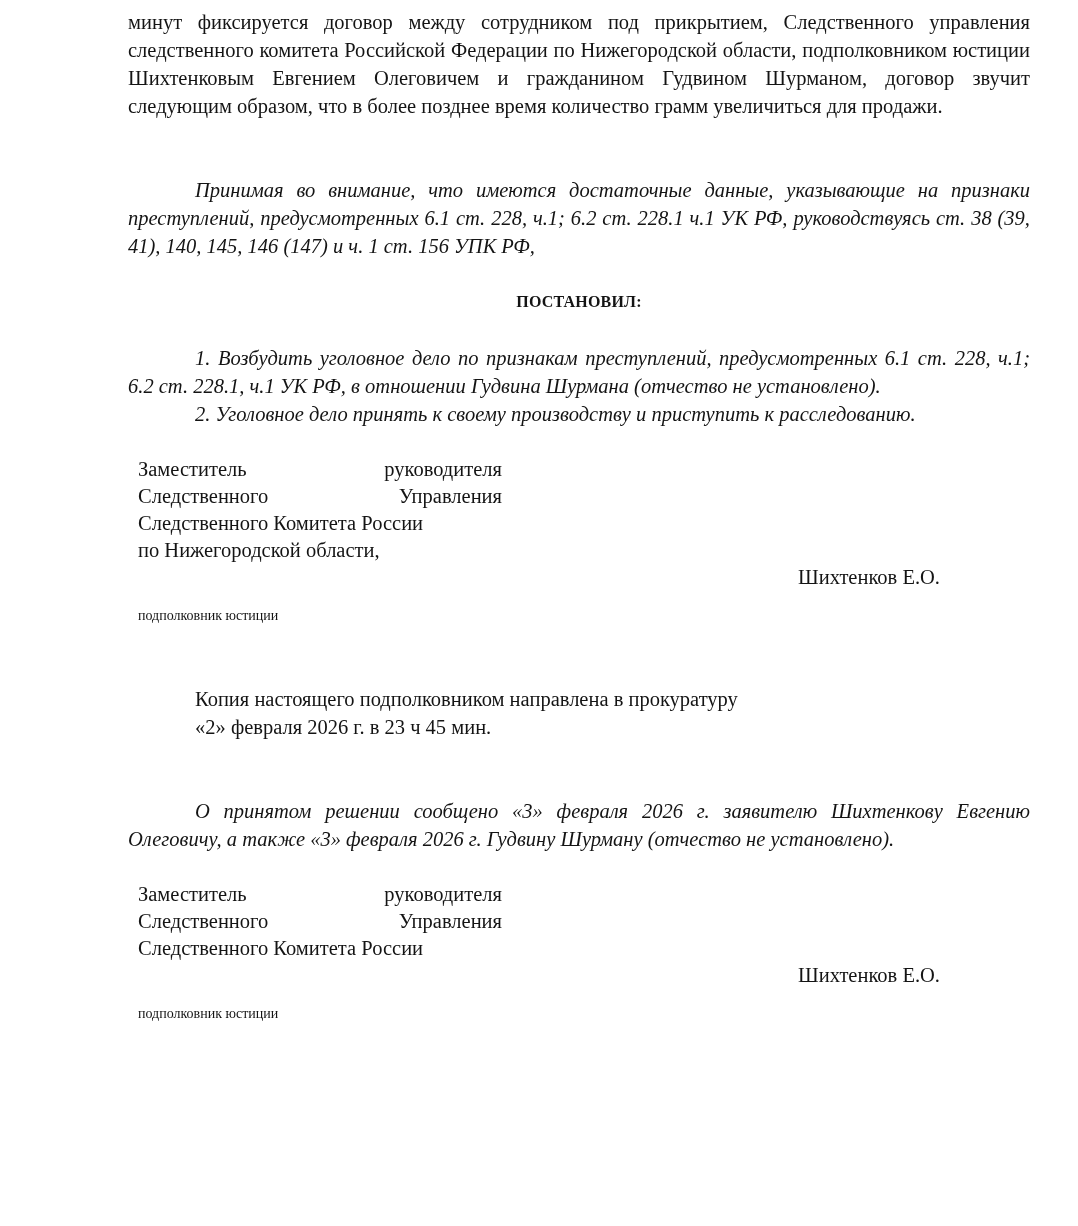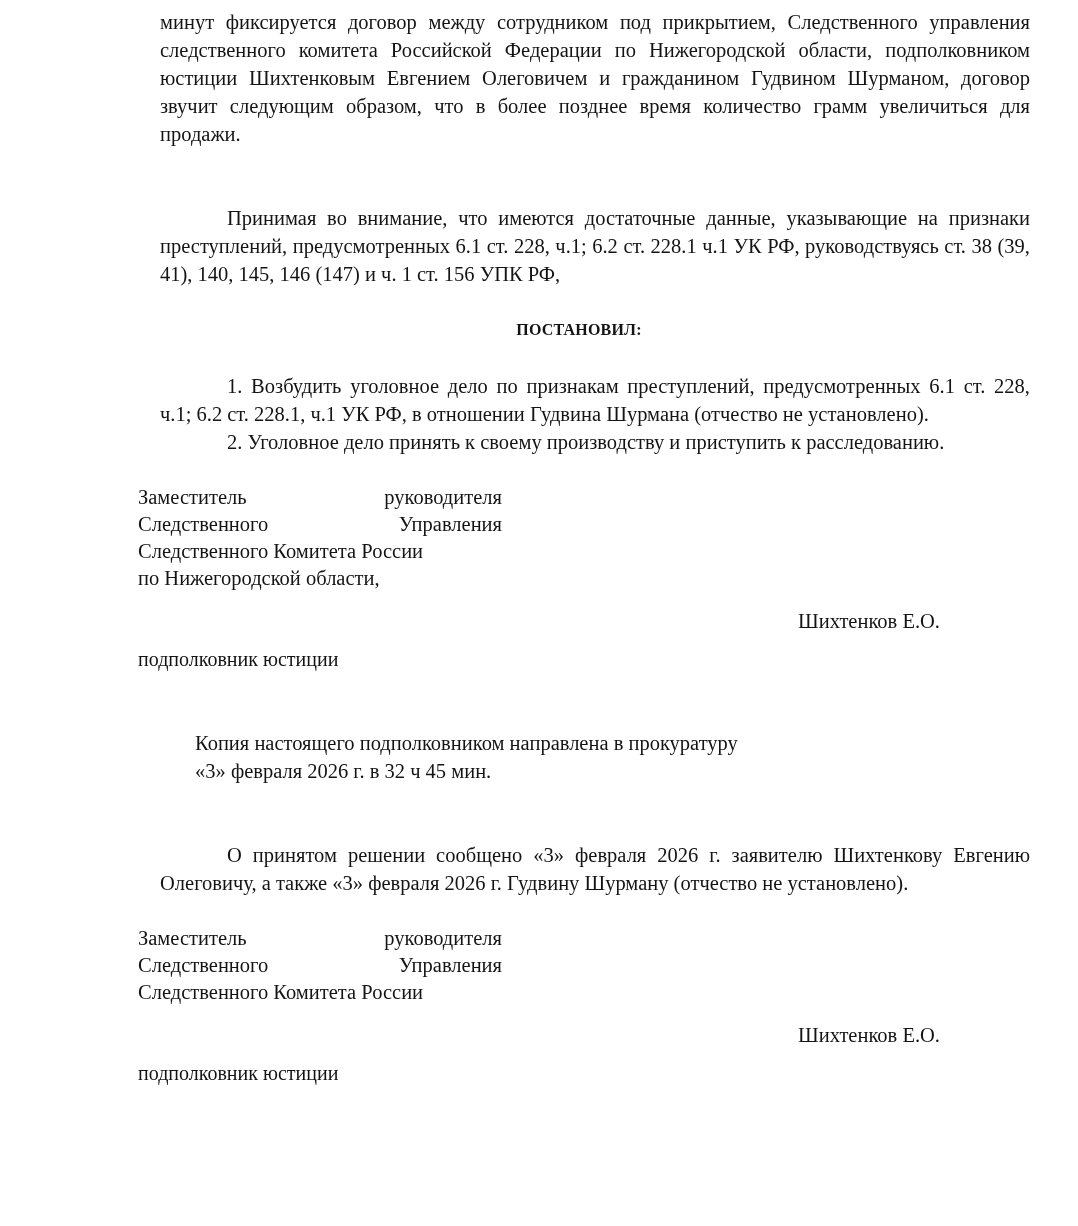--- a/index.html
+++ b/index.html
@@ -29,24 +29,24 @@
     line-height: 28px;
     text-align: justify;
     text-justify: inter-word;
     margin: 0;
     color: #141414;
     -webkit-hyphens: none;
     hyphens: none;
   }
   .para.indent {
     text-indent: 67px;
+    font-style: italic;
   }
   .para.last-flush {
     text-align-last: left;
-    margin-left: 32px;
   }
   .spacer-lg { height: 56px; }
   .spacer-md { height: 28px; }
 
   .heading-center {
     font-size: 16px;
     line-height: 28px;
     text-align: center;
     margin: 0;
     color: #141414;
@@ -76,33 +76,32 @@
     text-align-last: justify;
     white-space: normal;
   }
   .sig-line.flush {
     text-align: center;
     text-align-last: left;
   }
   .sig-name-row {
     position: relative;
     height: 30px;
-    margin-top: 16px;
   }
   .sig-name {
     position: absolute;
     left: 660px;
     top: 0;
     font-size: 20.5px;
     line-height: 27px;
     color: #141414;
     white-space: nowrap;
   }
   .sig-rank {
-    font-size: 20px;
+    font-size: 14px;
     line-height: 27px;
     margin: 0;
     margin-top: 8px;
     color: #141414;
   }
 
   .notice-block {
     margin-left: 67px;
   }
   .notice-line {
@@ -148,21 +147,21 @@
       <div class="sig-name-row">
         <span class="sig-name">Шихтенков Е.О.</span>
       </div>
       <p class="sig-rank">подполковник юстиции</p>
     </div>
 
     <div class="spacer-lg"></div>
 
     <div class="notice-block">
       <p class="notice-line">Копия настоящего подполковником направлена в прокуратуру</p>
-      <p class="notice-line">«3» февраля 2026 г. в 32 ч 45 мин.</p>
+      <p class="notice-line">«2» февраля 2026 г. в 23 ч 45 мин.</p>
     </div>
 
     <div class="spacer-lg"></div>
 
     <p class="para indent last-flush">О принятом решении сообщено «3» февраля 2026 г. заявителю Шихтенкову Евгению Олеговичу, а также «3» февраля 2026 г. Гудвину Шурману (отчество не установлено).</p>
 
     <div class="spacer-md"></div>
 
     <div class="sig-block">
       <div class="sig-col">

